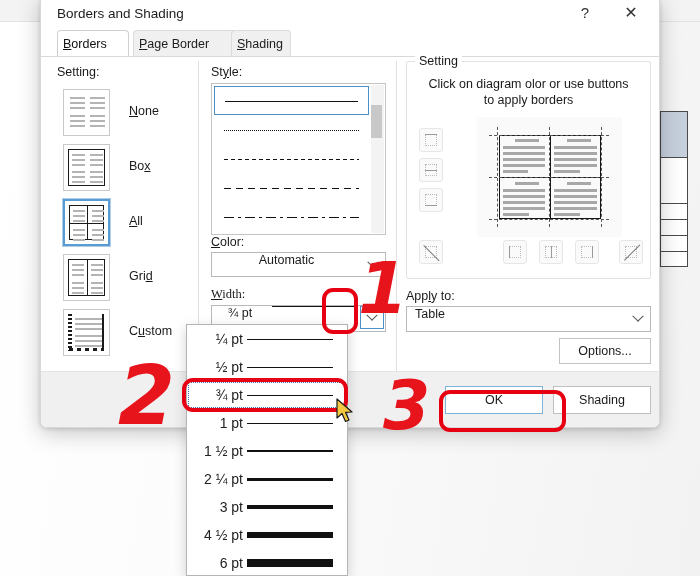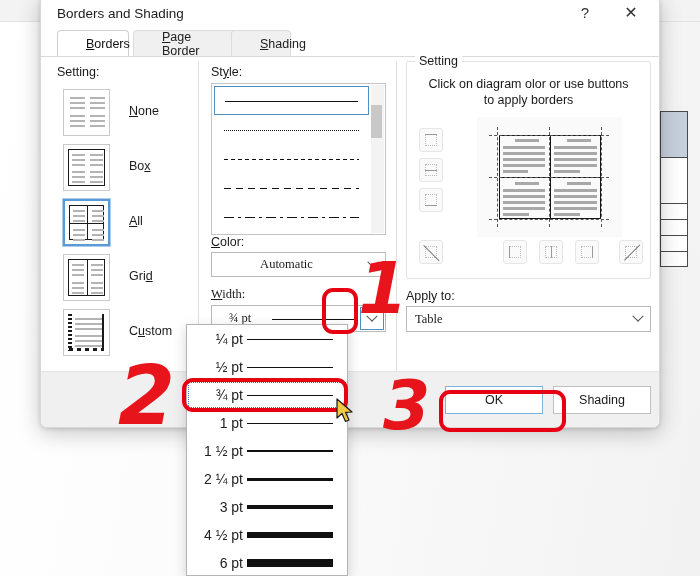--- a/index.html
+++ b/index.html
@@ -36,21 +36,21 @@
   .titlebar { height:36px; position:relative; background:#ffffff; }
   .title-text { position:absolute; left:16px; top:9px; font-size:13.5px; color:#1b1b1b; }
   .tb-btn { position:absolute; top:0; width:44px; height:30px; display:flex;
             align-items:center; justify-content:center; font-size:15px; color:#333;
             cursor:default; }
   .tb-help { right:52px; }
   .tb-close { right:6px; font-size:16px; }
 
   
   .tabs { position:absolute; left:0; top:33px; width:100%; height:27px; }
-  .tab { position:absolute; top:0; height:27px; padding:0 28px;
+  .tab { position:absolute; top:0; height:27px; padding:0 5px;
          display:flex; align-items:center; font-size:12.5px; color:#202020;
          background:#f0f0f0; border:1px solid #dcdcdc; border-bottom:none;
          border-top-left-radius:4px; border-top-right-radius:4px; }
   .tab.active { background:#ffffff; border-color:#cfcfcf; color:#111; }
   .tab u { text-decoration:underline; }
   .tabline { position:absolute; left:0; top:59px; width:100%; height:1px; background:#d9d9d9; }
 
   .body { position:absolute; left:0; top:60px; width:620px; height:372px; background:#ffffff; }
 
   
@@ -77,21 +77,21 @@
   
   #style-col { position:absolute; left:170px; top:8px; width:175px; }
   .style-box { position:relative; margin-top:4px; height:152px; border:1px solid #c4c4c4; background:#fff; }
   .style-item { position:relative; height:29px; }
   .style-item.sel { border:1.3px solid #4a90c4; background:#fff; }
   .style-line { position:absolute; left:12px; right:26px; top:50%; }
   .sb-track { position:absolute; right:1px; top:1px; bottom:1px; width:13px; background:#f3f3f3; }
   .sb-thumb { position:absolute; right:2px; top:20px; width:11px; height:33px; background:#c8c8c8; }
 
   .combo { position:relative; height:25px; border:1px solid #b9b9b9; background:#fff;
-           display:flex; align-items:center;font-family:Liberation Serif, serif; }
+           display:flex; align-items:flex-start; }
   .combo .val { flex:1; text-align:center; font-size:12.5px; color:#1a1a1a; }
   .combo .arrow { width:24px; height:100%; display:flex; align-items:center;
                   justify-content:center; color:#555; font-size:10px; }
   .chev { width:8px; height:8px; border-left:1.3px solid #555; border-bottom:1.3px solid #555;
           transform:rotate(-45deg) translate(2px,-2px); }
 
   
   #width-combo .arrow-hl { width:24px; height:23px; border:1.4px solid #4a90c4;
         background:#fff; display:flex; align-items:center; justify-content:center;
         margin-right:1px; }
@@ -444,20 +444,23 @@
         </div>
       </div>
 
       <div class="lbl applylbl">App<u>l</u>y to:</div>
       <div class="combo" id="apply-combo">
         <div class="val">Table</div>
         <div class="arrow">
             <span class="chev"></span>
           </div>
       </div>
+      <div style="position:relative;height:34px;">
+        <div class="options-btn">Options...</div>
+      </div>
     </div>
 
   </div>
 
   <div class="footer">
     <div class="btn" id="ok-btn">OK</div>
     <div class="btn" id="cancel-btn">Shading</div>
   </div>
 </div>
 

